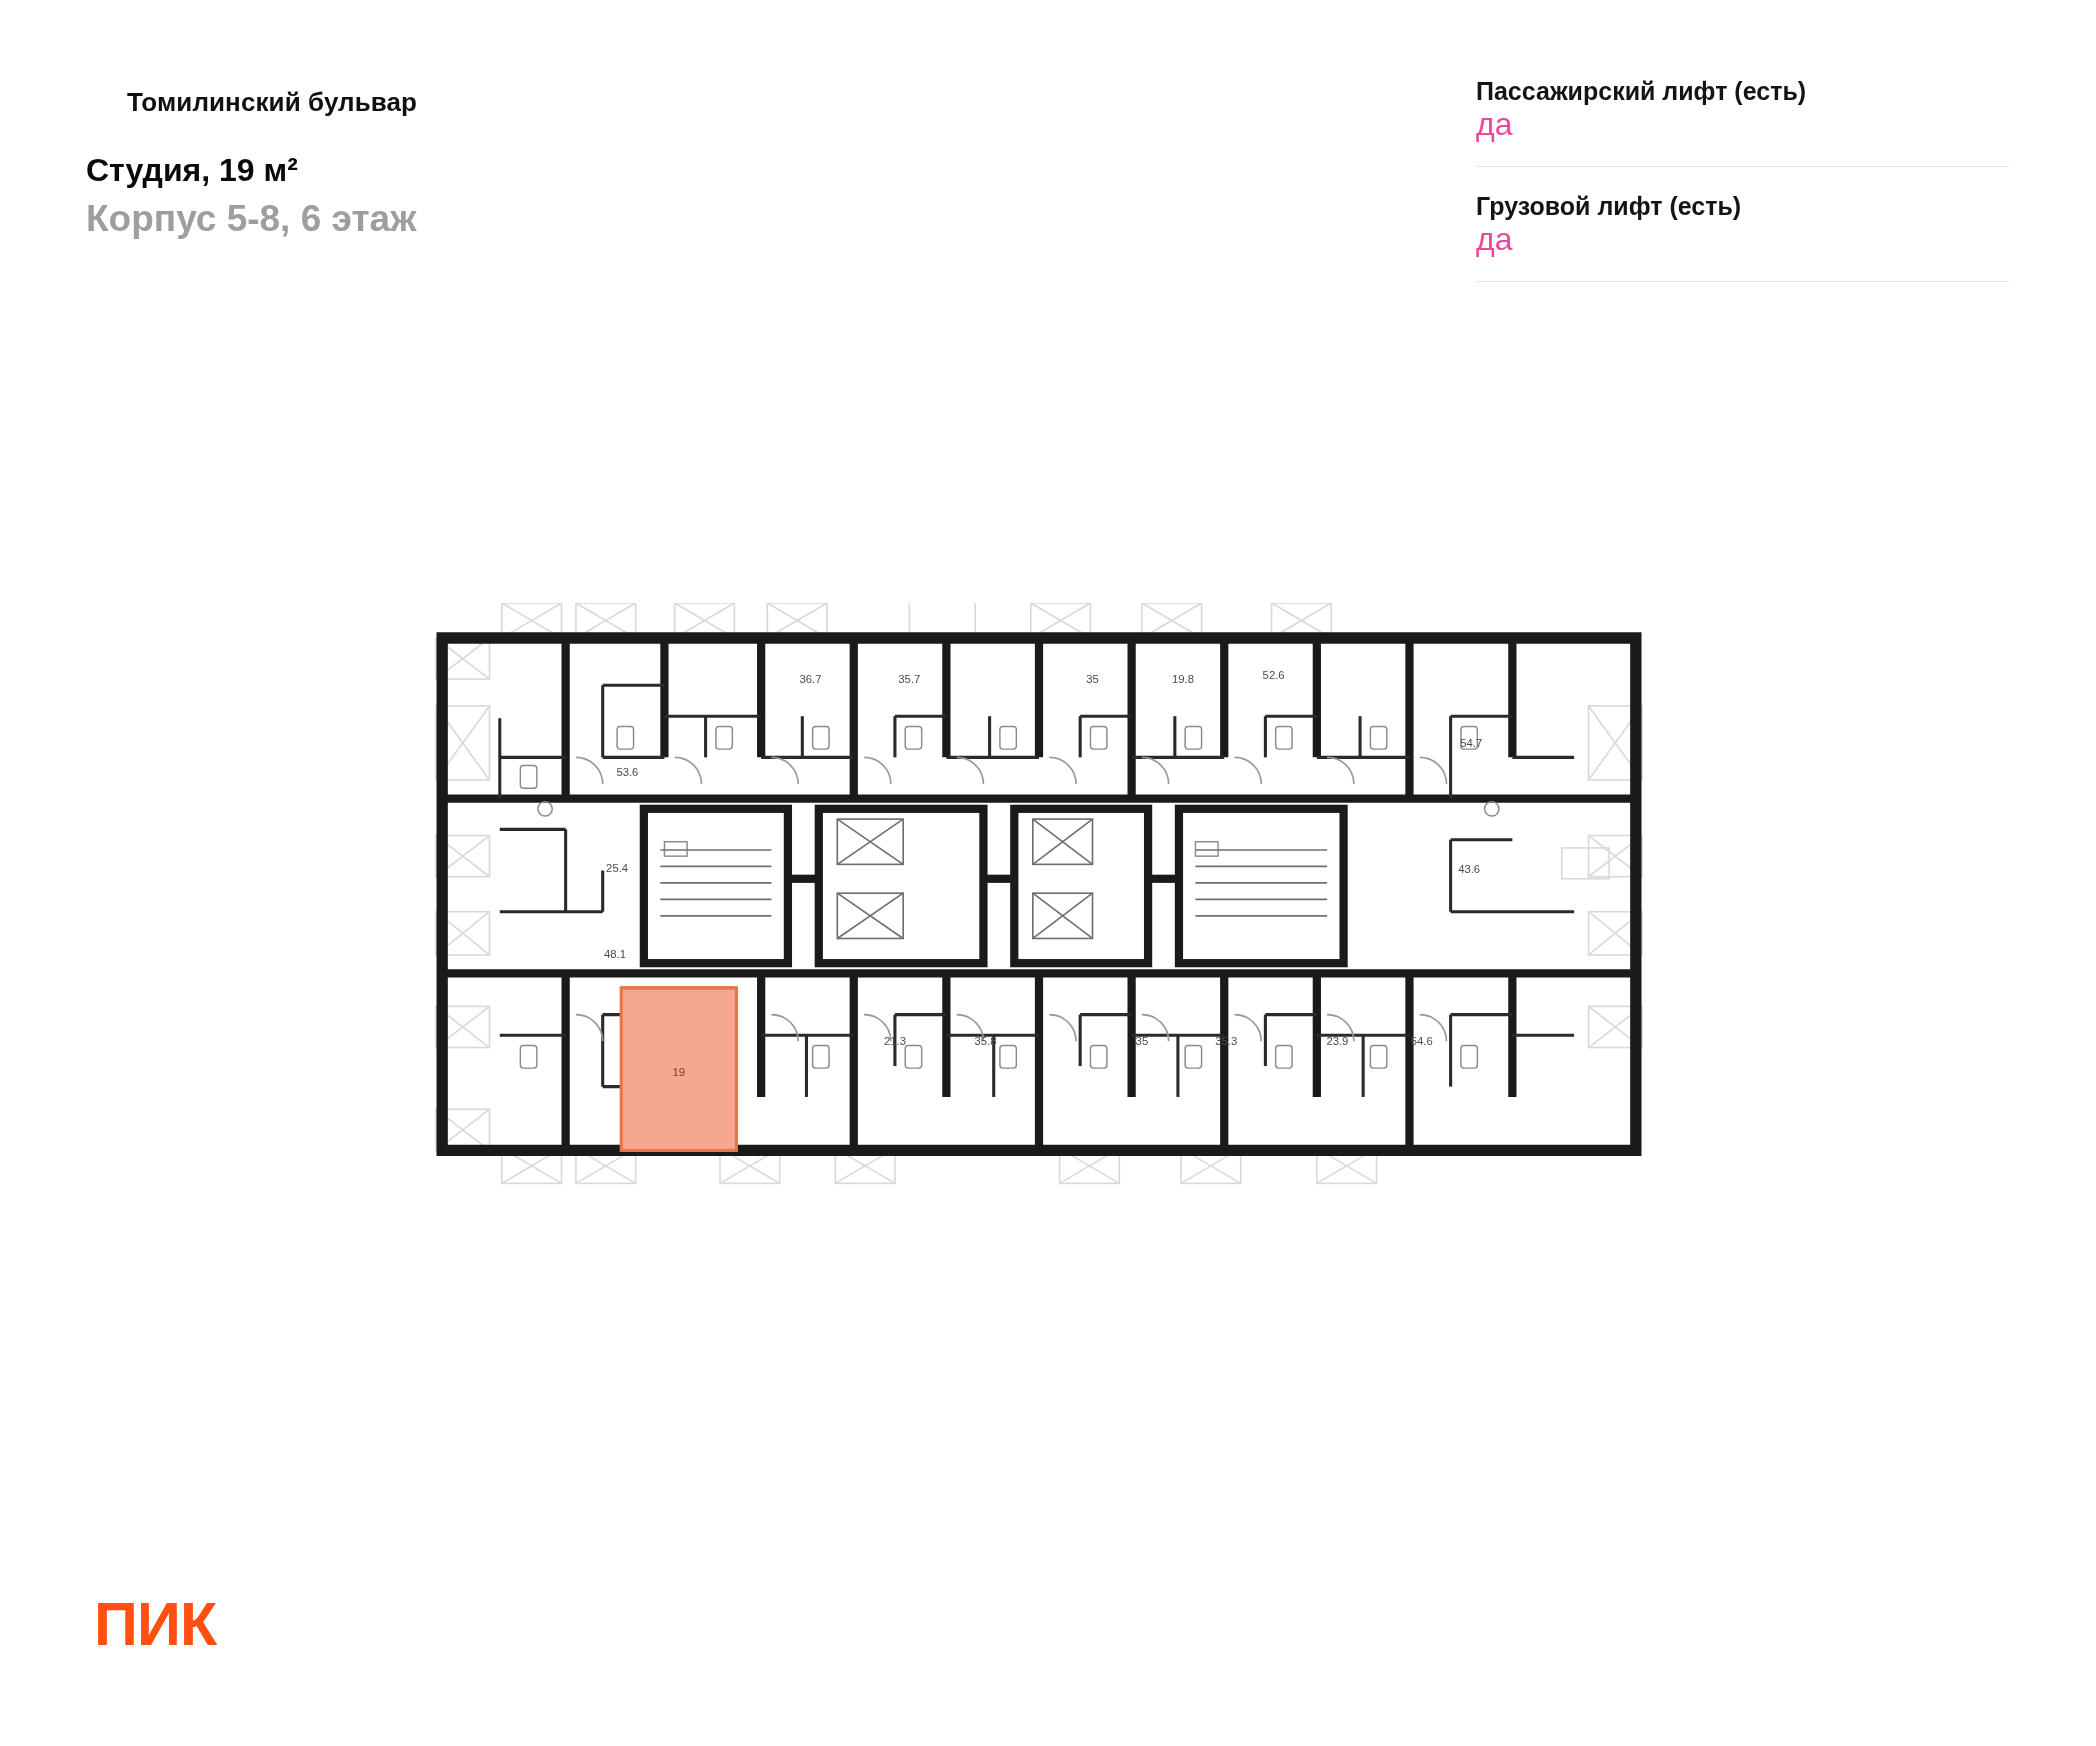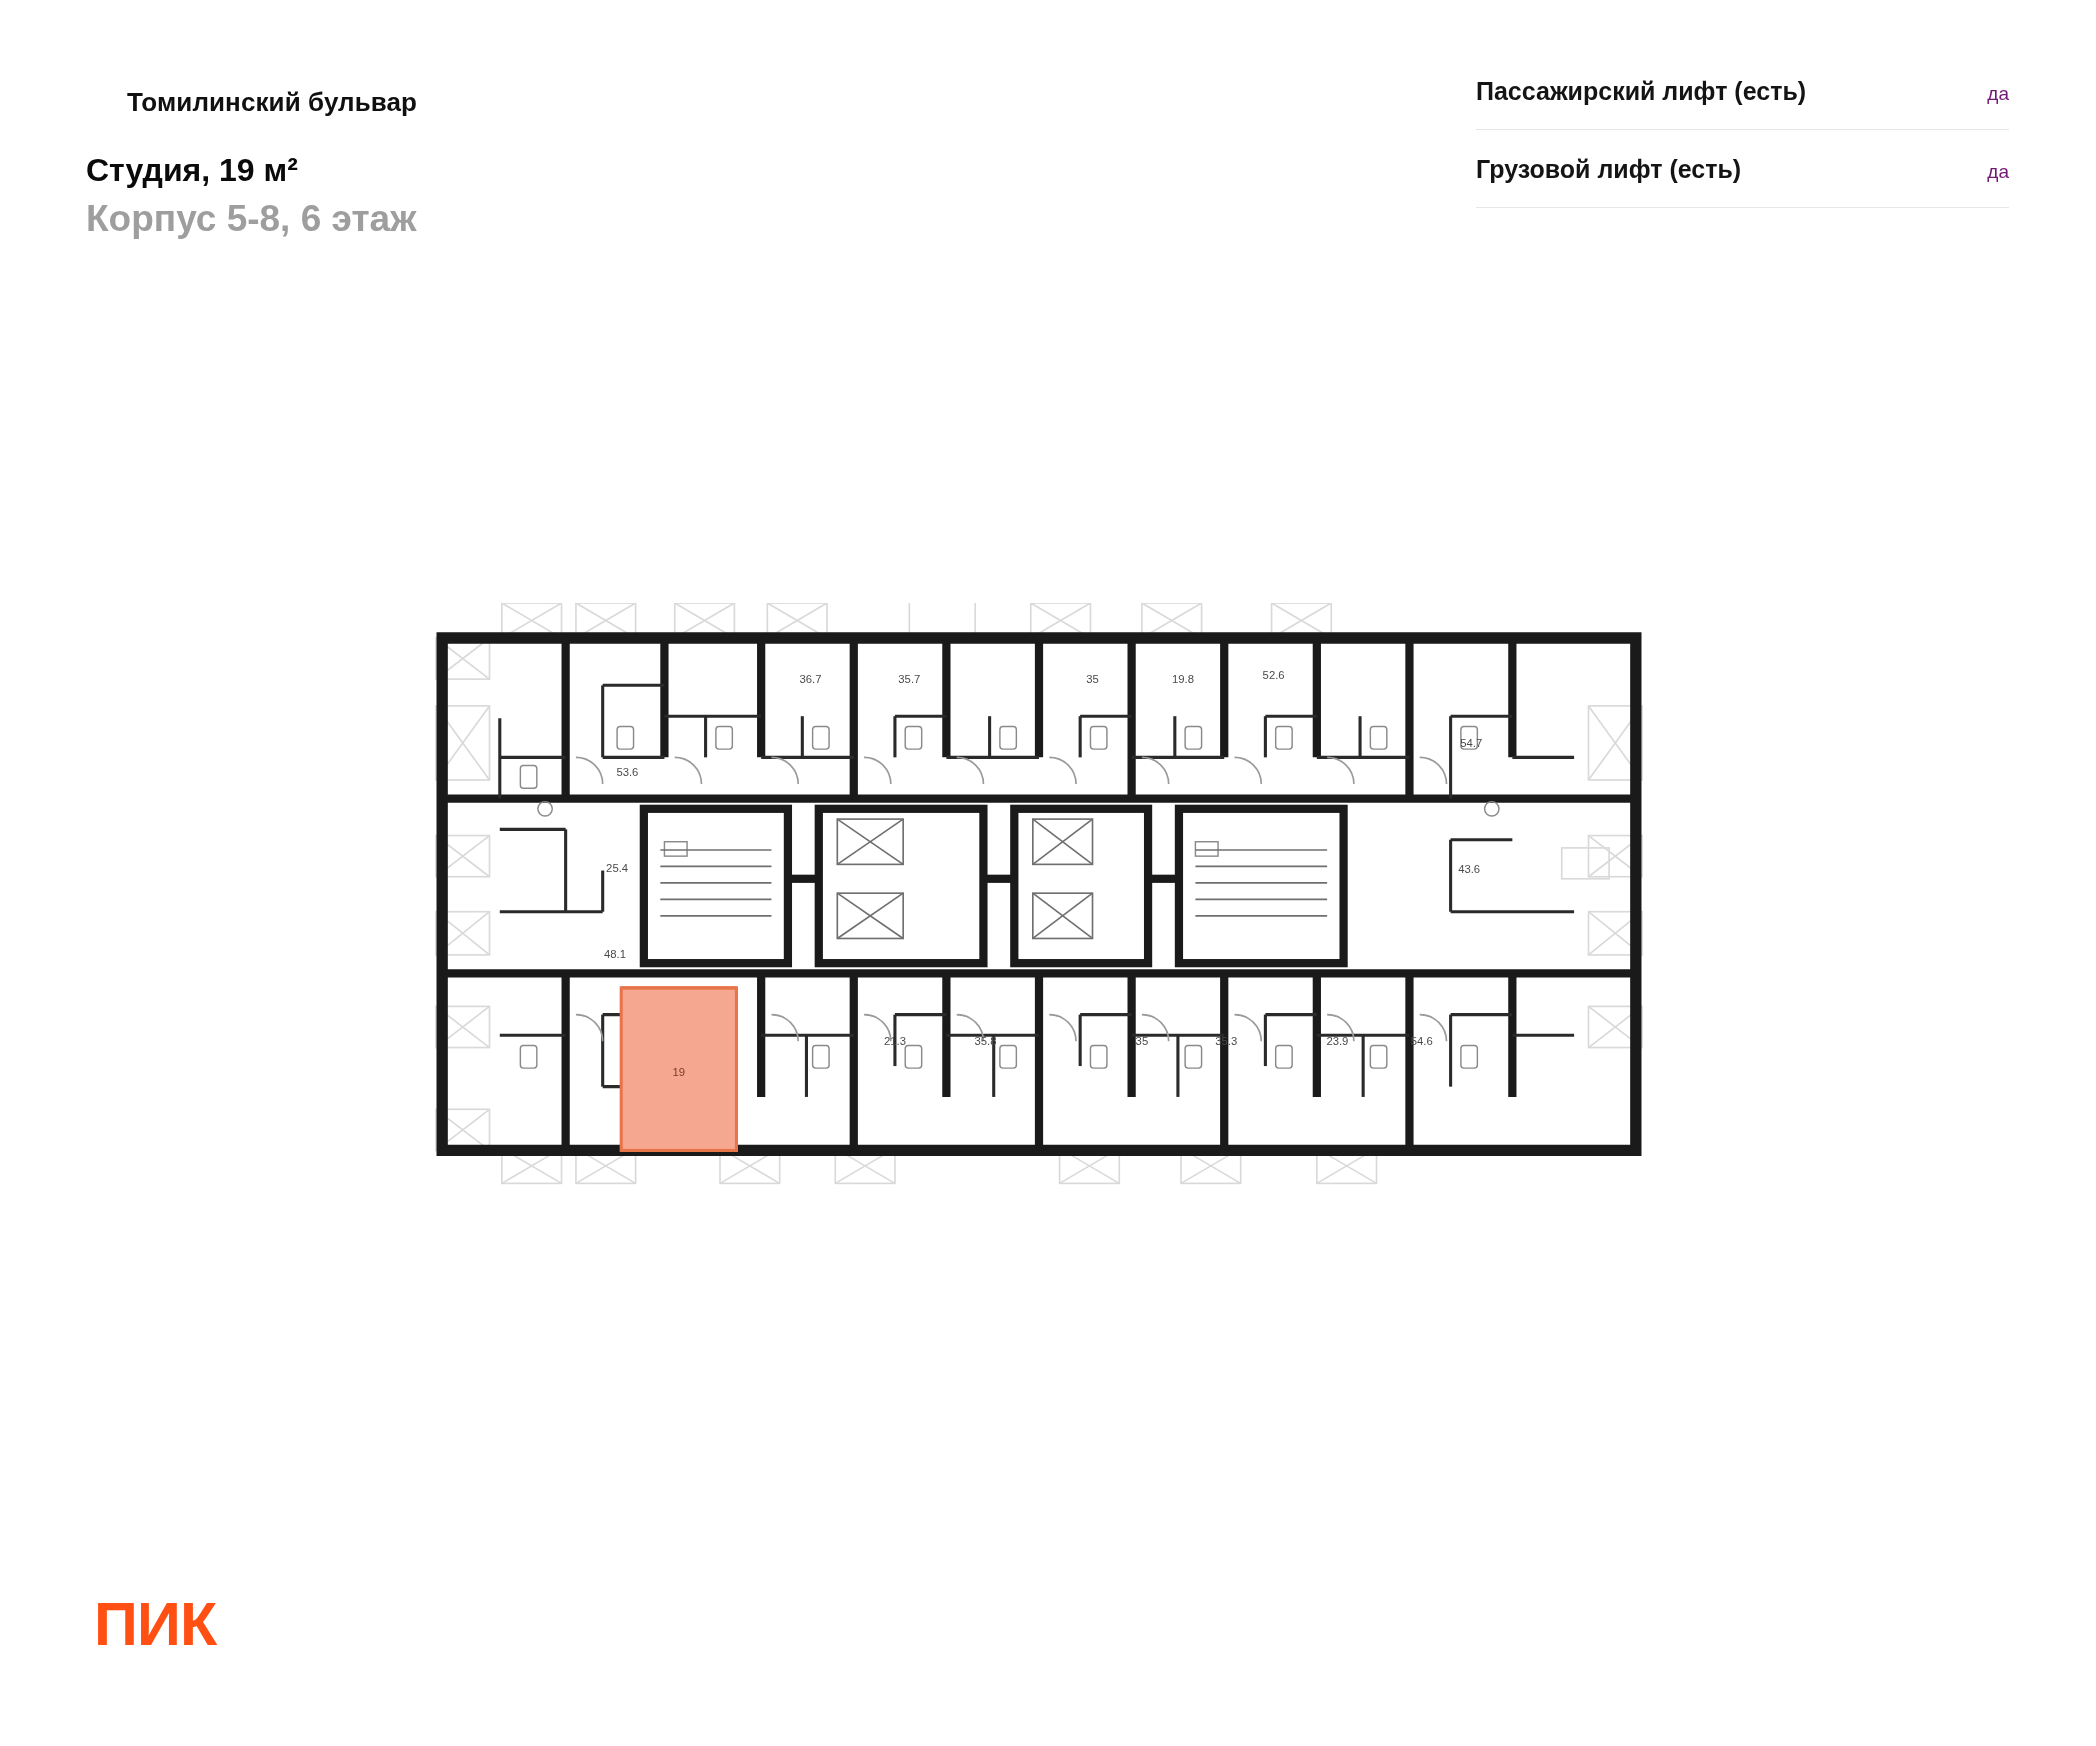--- a/index.html
+++ b/index.html
@@ -55,33 +55,34 @@
     top: 77px;
     width: 533px;
   }
   .spec-row {
     display: flex;
     align-items: baseline;
     justify-content: space-between;
     padding: 0 0 23px 0;
     border-bottom: 1.7px solid #e6e6e6;
     margin-bottom: 24.5px;
+    flex-direction: column;
   }
   .spec-row:last-child {
     margin-bottom: 8px;
   }
   .spec-label {
     font-size: 25px;
     font-weight: bold;
     color: #141414;
     white-space: nowrap;
   }
   .spec-value {
-    font-size: 19px;
-    color: #701a75;
+    font-size: 32px;
+    color: #ec4899;
     white-space: nowrap;
   }
 
   
   .plan-wrap {
     position: absolute;
     left: 419px;
     top: 603px;
     width: 1240px;
     height: 638px;

